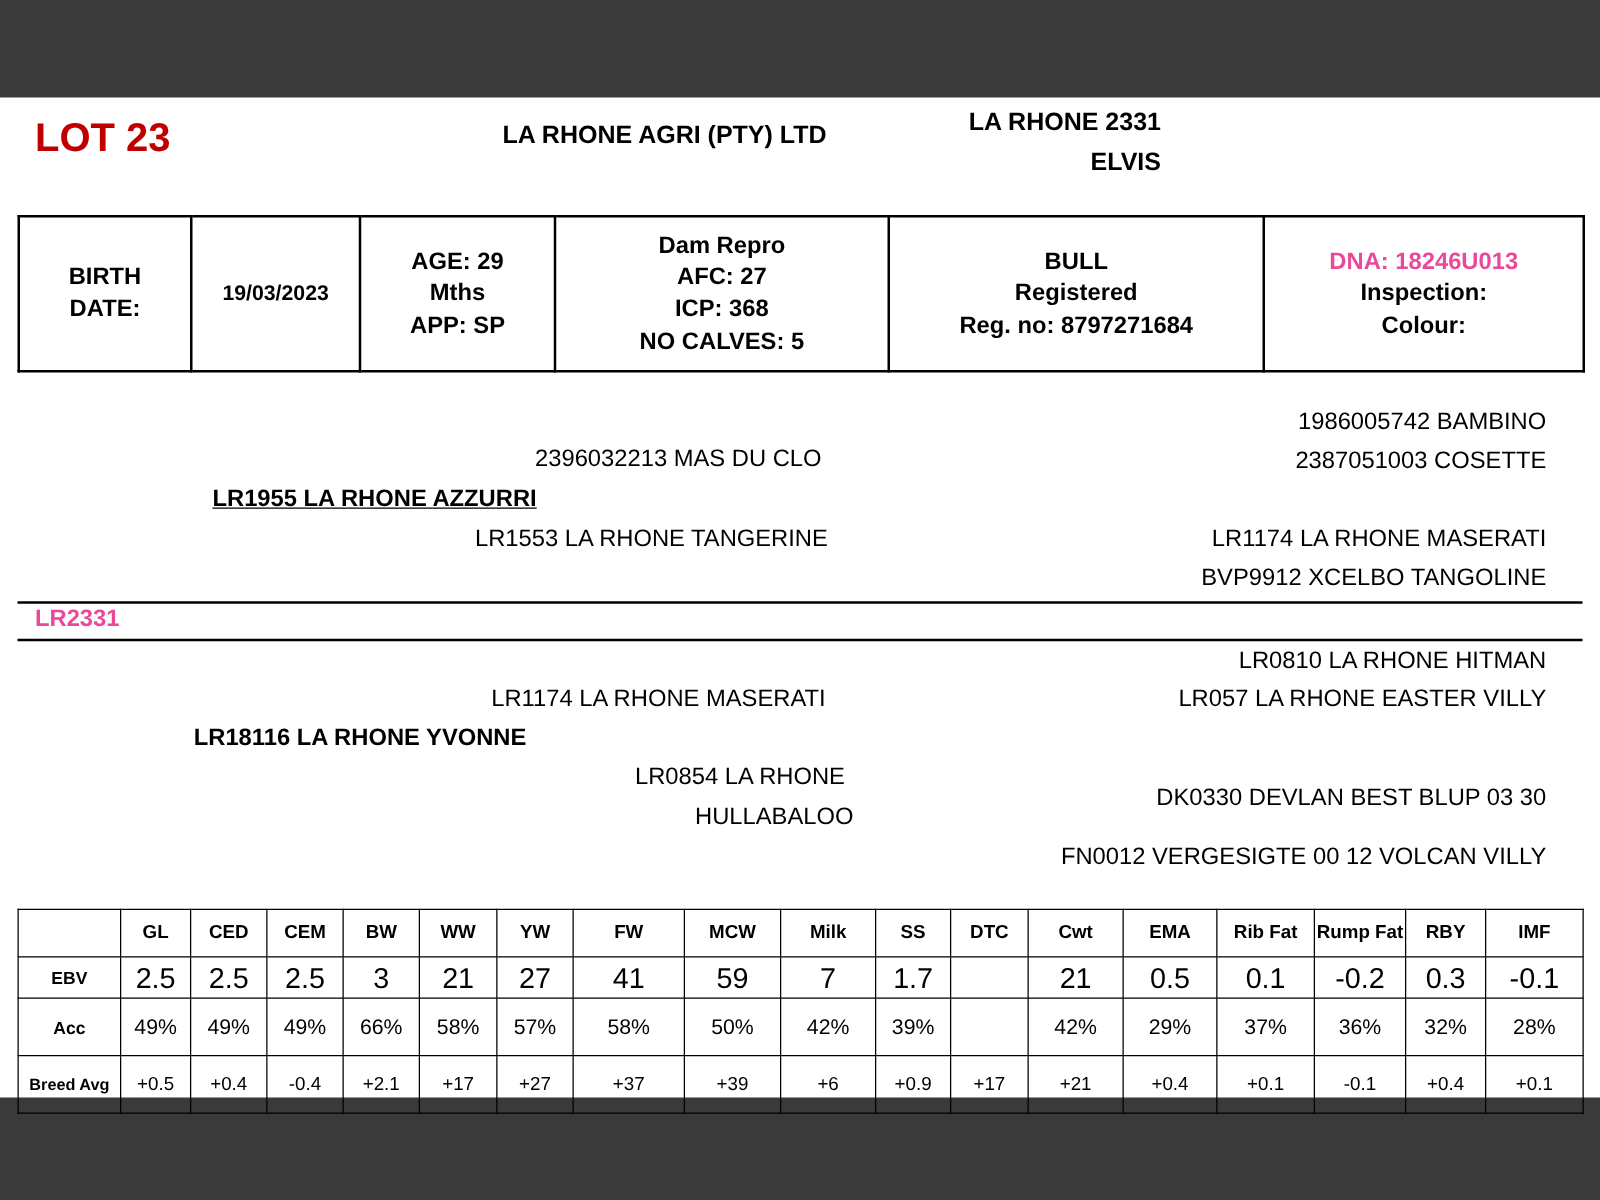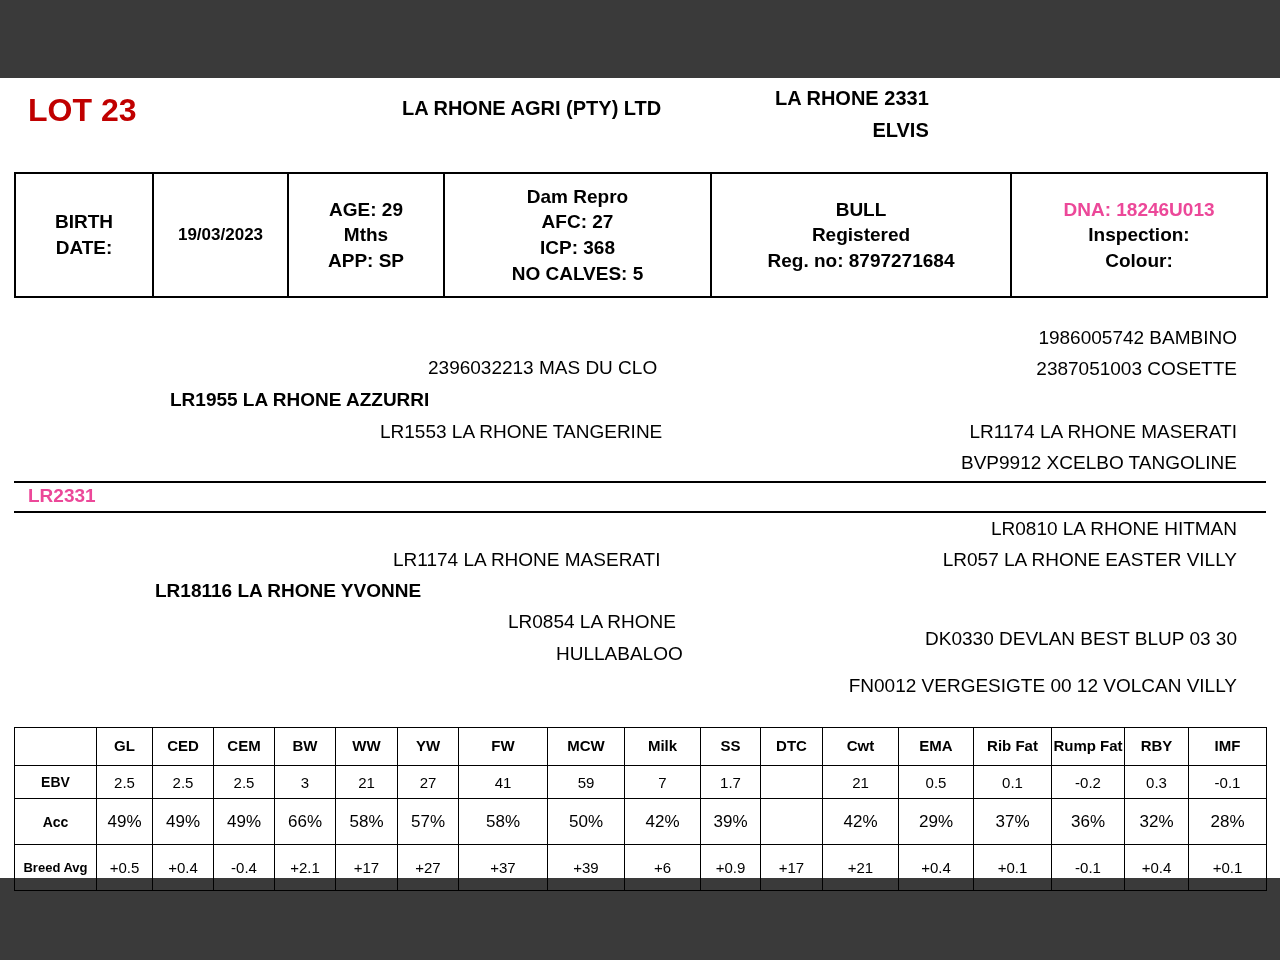--- a/index.html
+++ b/index.html
@@ -56,21 +56,21 @@
     width:1252px;
     border-collapse:collapse; table-layout:fixed;
   }
   table.ebv th, table.ebv td {
     border:1.5px solid #000;
     text-align:center; vertical-align:middle;
     overflow:hidden;
   }
   table.ebv thead th { font-size:15px; font-weight:bold; height:38px; line-height:1.1; padding:1px; }
   tr.row-ebv th, tr.row-acc th { font-size:14px; font-weight:bold; }
-  tr.row-ebv td { font-size:15px; height:33px; }
+  tr.row-ebv td { font-size:23px; height:33px; }
   tr.row-acc td { font-size:17px; height:46px; }
   tr.row-avg th { font-size:13px; font-weight:bold; line-height:1.2; }
   tr.row-avg td { font-size:15px; height:46px; }
 </style>
 </head>
 <body>
 
 <div class="bar bar-top"></div>
 <div class="bar bar-bottom"></div>
 
@@ -118,21 +118,21 @@
       <div>Inspection:</div>
       <div>Colour:</div>
     </td>
   </tr>
 </tbody>
   </table>
 
 <div class="ped ped-right" style="right:43px; top:327px;">1986005742 BAMBINO</div>
 <div class="ped ped-right" style="right:43px; top:358px;">2387051003 COSETTE</div>
 <div class="ped" style="left:428px; top:357px;">2396032213 MAS DU CLO</div>
-<div class="ped ped-bold" style="left:170px; top:389px;">LR1955 LA RHONE AZZURRI</div>
+<div class="ped ped-bold" style="left:170px; top:389px;text-decoration:underline;">LR1955 LA RHONE AZZURRI</div>
 <div class="ped" style="left:380px; top:421px;">LR1553 LA RHONE TANGERINE</div>
 <div class="ped ped-right" style="right:43px; top:421px;">LR1174 LA RHONE MASERATI</div>
 <div class="ped ped-right" style="right:43px; top:452px;">BVP9912 XCELBO TANGOLINE</div>
 
 <div class="hline" style="top:481px;"></div>
 <div class="ped ped-bold red" style="left:28px; top:485px;">LR2331</div>
 <div class="hline" style="top:511px;"></div>
 
 <div class="ped ped-right" style="right:43px; top:518px;">LR0810 LA RHONE HITMAN</div>
 <div class="ped" style="left:393px; top:549px;">LR1174 LA RHONE MASERATI</div>

